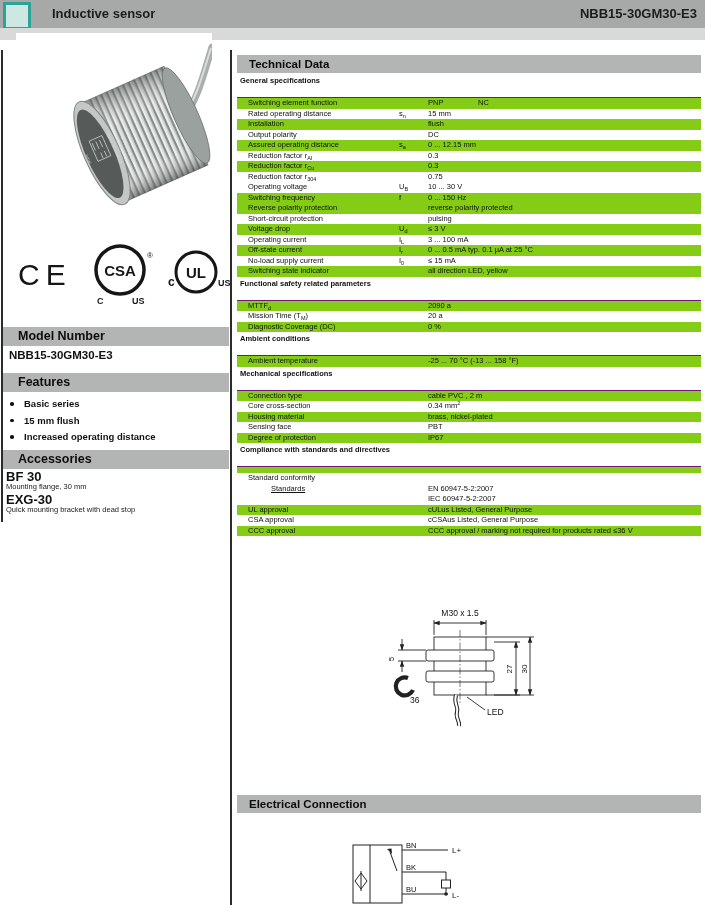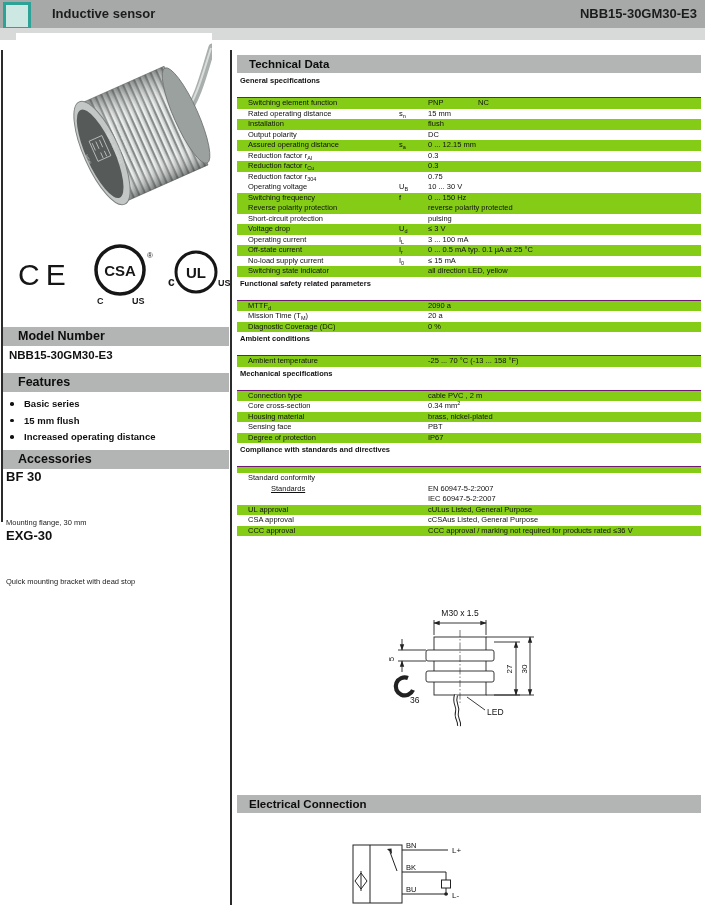--- a/index.html
+++ b/index.html
@@ -23,21 +23,21 @@
                font-weight:bold;font-size:12.5px;line-height:19px;padding-left:15px;box-sizing:border-box;color:#0d0d0d;}
   #bar-model{top:327px}
   #bar-features{top:373px}
   #bar-accessories{top:450px}
   .model-value{position:absolute;left:9px;top:349px;font-weight:bold;font-size:11.5px;}
   .features-list{position:absolute;left:9px;top:399px;width:218px;}
   .feat{position:relative;padding-left:15px;margin-bottom:6.5px;font-weight:bold;font-size:9.5px;line-height:10px;}
   .bullet{position:absolute;left:1px;top:3px;width:3.5px;height:3.5px;border-radius:50%;background:#111;}
   .acc-list{position:absolute;left:6px;top:471px;width:220px;}
   .acc-name{font-weight:bold;font-size:13px;line-height:11px;}
-  .acc-desc{font-size:7.5px;line-height:10.5px;margin-bottom:1px;color:#222;margin-top:36px;}
+  .acc-desc{font-size:7.5px;line-height:10.5px;margin-bottom:1px;color:#222;}
   
   .bigbar{position:absolute;left:237px;width:464px;height:18px;background:#b3b5b4;
           font-weight:bold;font-size:11.5px;line-height:18px;padding-left:12px;box-sizing:border-box;color:#0d0d0d;}
   #bar-technical{top:55px}
   #bar-dimensions{top:527px}
   #bar-electrical{top:795px}
   
   .tdbody{position:absolute;left:237px;top:74px;width:464px;font-size:7.5px;}
   .tsec{font-weight:bold;height:24px;line-height:11px;padding:1px 0 0 3px;border-bottom:1px solid #701a75;box-sizing:border-box;}
   .trow{position:relative;height:10.5px;line-height:10.5px;}

